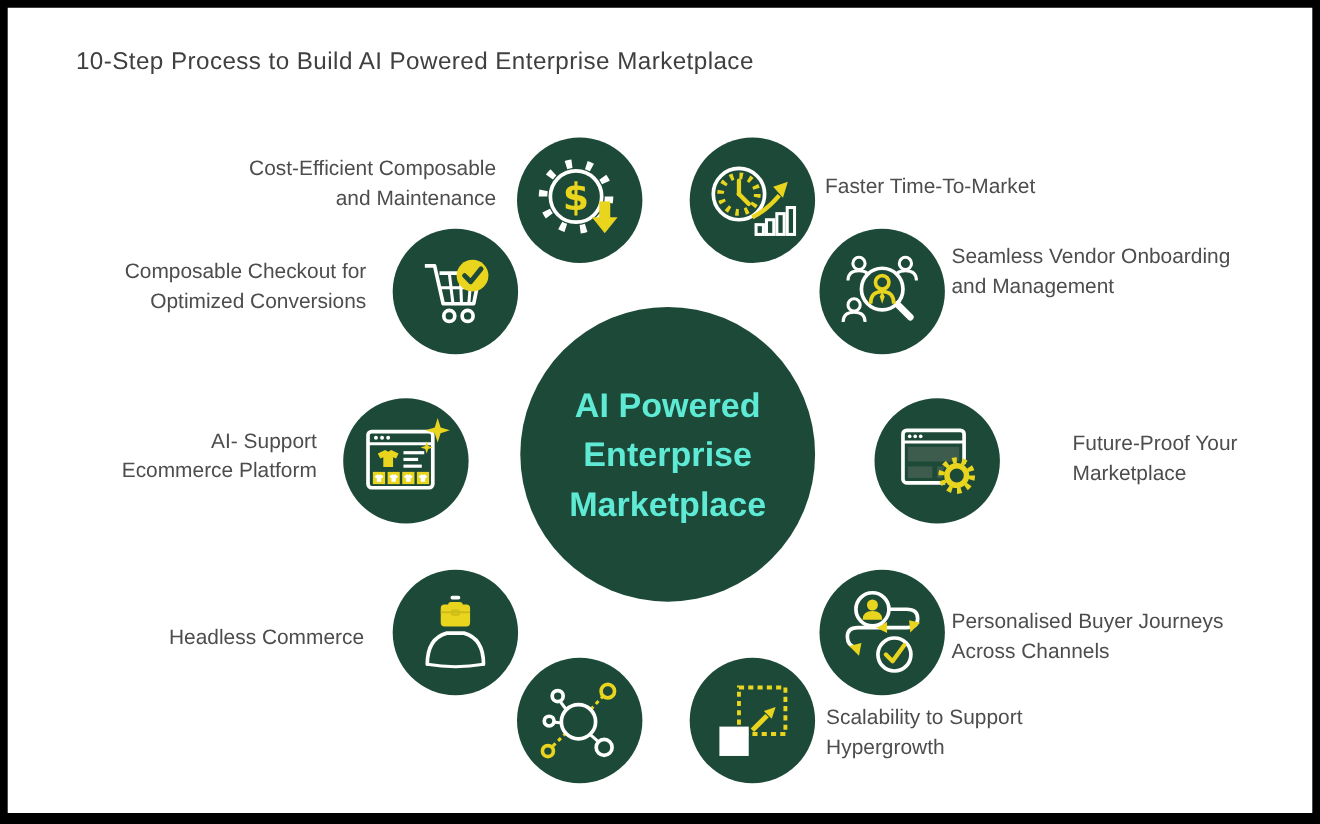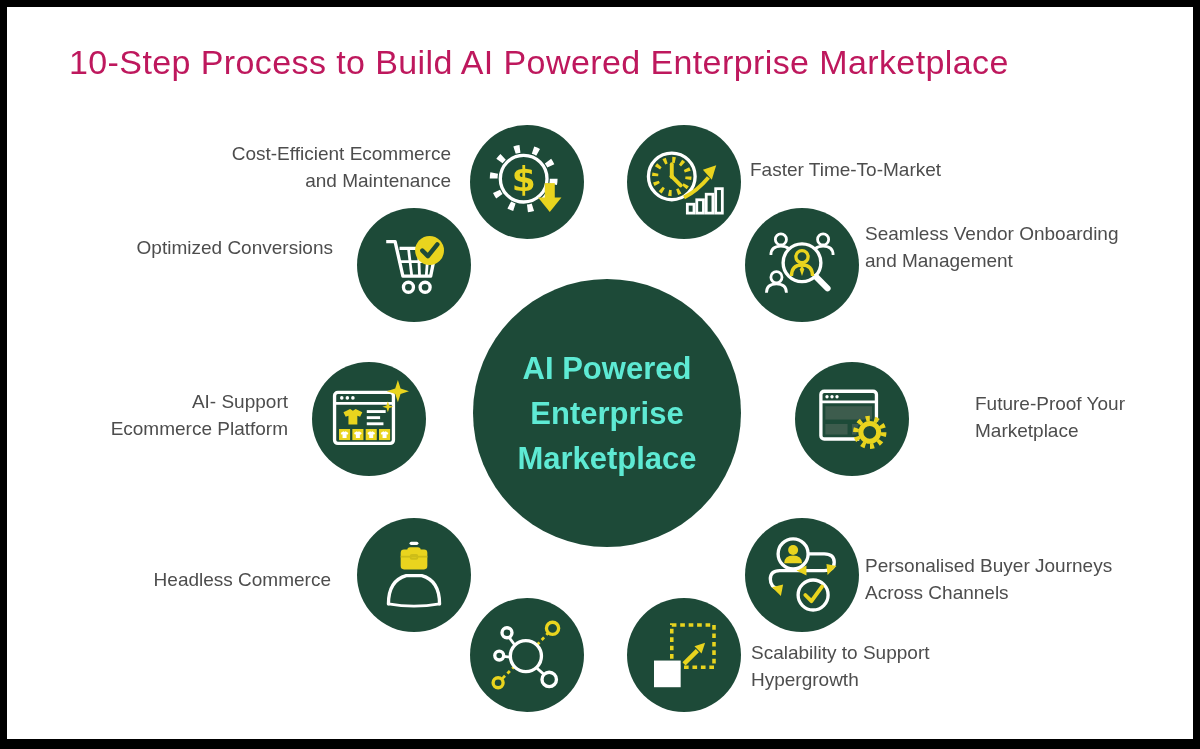--- a/index.html
+++ b/index.html
@@ -8,21 +8,21 @@
     width:1200px; height:749px;
     box-sizing:border-box;
     border:7px solid #000;
     border-bottom-width:10px;
     background:#ffffff;
     font-family:"Liberation Sans","DejaVu Sans",sans-serif;
     overflow:hidden;
   }
   .title {
     position:absolute; left:62px; top:36px;
-    font-size:34px; color:#be185d; letter-spacing:0.4px;
+    font-size:22px; color:#404040; letter-spacing:0.4px;
     font-weight:400; white-space:nowrap;
   }
   .circle {
     position:absolute; width:114px; height:114px; border-radius:50%;
     background:#1d4a38; display:flex; align-items:center; justify-content:center;
   }
   .center-circle {
     position:absolute; left:466px; top:272px; width:268px; height:268px;
     border-radius:50%; background:#1d4a38;
     display:flex; flex-direction:column; align-items:center; justify-content:center;
@@ -72,21 +72,21 @@
   <div class="circle c1">
     <svg viewBox="0 0 72 72" width="80" height="80">
       <circle cx="33" cy="33" r="27" fill="none" stroke="#fff" stroke-width="7" stroke-dasharray="5 11.95"></circle>
       <circle cx="33" cy="33" r="21" fill="none" stroke="#fff" stroke-width="3"></circle>
       <text x="33" y="44" font-size="31" font-weight="bold" fill="#e9d41e" text-anchor="middle" font-family="DejaVu Sans, sans-serif">$</text>
       <rect x="52" y="37" width="9" height="14" fill="#e9d41e"></rect>
       <polygon points="46,50 67,50 56.5,63" fill="#e9d41e"></polygon>
     </svg>
   </div>
   <div class="label r l1">
-    <span>Cost-Efficient Ecommerce</span>
+    <span>Cost-Efficient Composable</span>
     <span>and Maintenance</span>
   </div>
 
   <div class="circle c2">
     <svg viewBox="0 0 72 72" width="80" height="80">
       <circle cx="25" cy="31" r="21" fill="none" stroke="#fff" stroke-width="3"></circle>
       <circle cx="25" cy="31" r="15" fill="none" stroke="#e9d41e" stroke-width="5.5" stroke-dasharray="2.8 5.05"></circle>
       <line x1="25" y1="31" x2="25" y2="20" stroke="#e9d41e" stroke-width="3.5" stroke-linecap="round"></line>
       <line x1="25" y1="31" x2="33" y2="39" stroke="#e9d41e" stroke-width="3.5" stroke-linecap="round"></line>
       <circle cx="25" cy="31" r="2" fill="#e9d41e"></circle>
@@ -109,20 +109,21 @@
       <line x1="40" y1="21" x2="41" y2="46" stroke="#fff" stroke-width="2.5"></line>
       <line x1="49" y1="21" x2="47" y2="46" stroke="#fff" stroke-width="2.5"></line>
       <line x1="24" y1="33" x2="54" y2="33" stroke="#fff" stroke-width="2.5"></line>
       <circle cx="31" cy="56" r="4.5" fill="none" stroke="#fff" stroke-width="3"></circle>
       <circle cx="46" cy="56" r="4.5" fill="none" stroke="#fff" stroke-width="3"></circle>
       <circle cx="50" cy="23" r="13" fill="#e9d41e"></circle>
       <path d="M43.5,23 L48.5,28 L57,17.5" fill="none" stroke="#1d4a38" stroke-width="4" stroke-linecap="round" stroke-linejoin="round"></path>
     </svg>
   </div>
   <div class="label r l3">
+    <span>Composable Checkout for</span>
     <span>Optimized Conversions</span>
   </div>
 
   <div class="circle c4">
     <svg viewBox="0 0 72 72" width="80" height="80">
       <circle cx="17" cy="13" r="5" fill="none" stroke="#fff" stroke-width="2.5"></circle>
       <path d="M8,27 Q8,19 17,19 Q26,19 26,27" fill="none" stroke="#fff" stroke-width="2.5"></path>
       <circle cx="55" cy="13" r="5" fill="none" stroke="#fff" stroke-width="2.5"></circle>
       <path d="M46,27 Q46,19 55,19 Q64,19 64,27" fill="none" stroke="#fff" stroke-width="2.5"></path>
       <circle cx="13" cy="47" r="5" fill="none" stroke="#fff" stroke-width="2.5"></circle>

